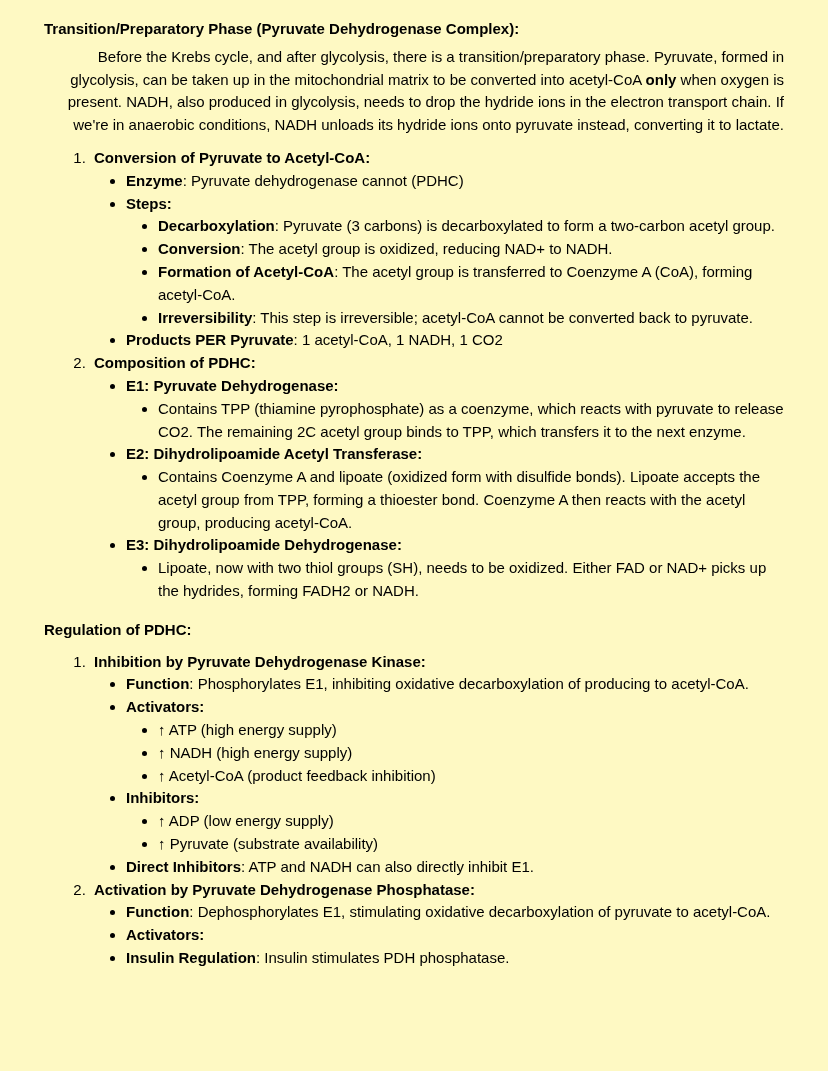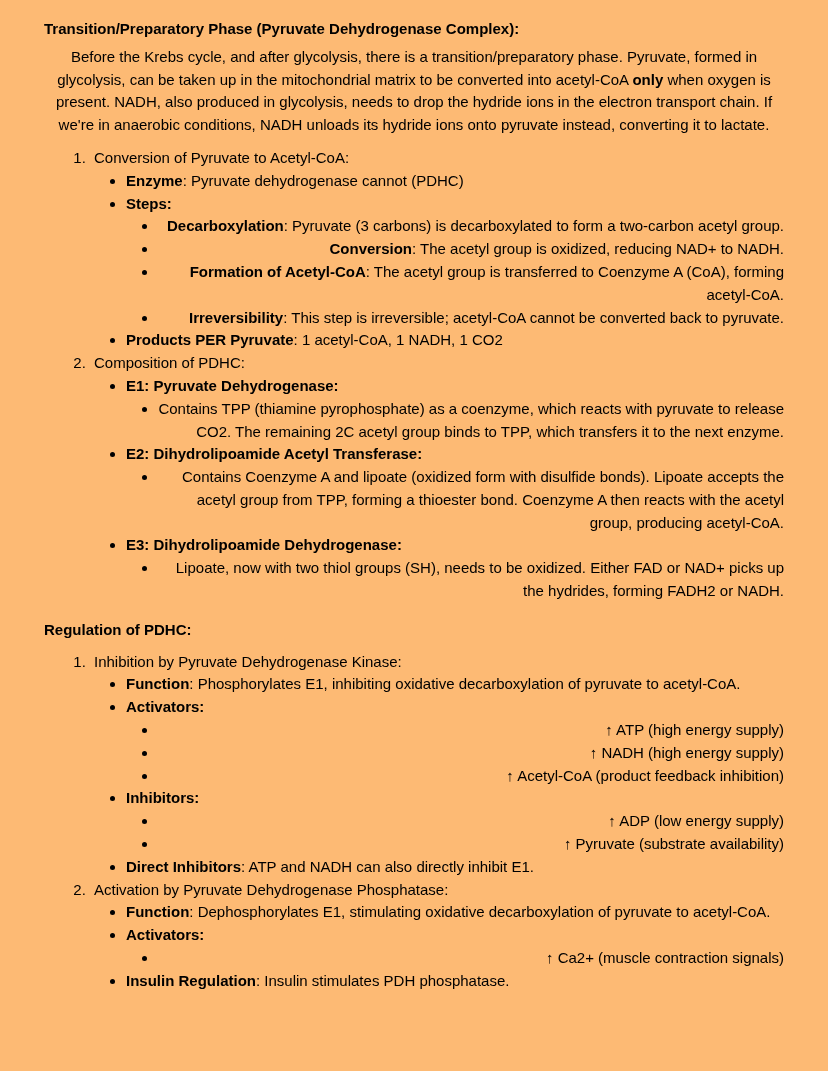--- a/index.html
+++ b/index.html
@@ -12,33 +12,33 @@
     min-height: 1071px;
     font-family: "Liberation Sans", sans-serif;
     color: #000000;
     -webkit-font-smoothing: antialiased;
   }
   .page {
     width: 828px;
     min-height: 1071px;
     box-sizing: border-box;
     padding: 18px 44px 20px 44px;
-    background: #fdba74;
+    background: #fef9c3;
   }
   .doc-title {
     font-size: 15px;
     font-weight: bold;
     line-height: 1.45;
     margin: 0 0 6px 0;
   }
   p.para {
     font-size: 15px;
     line-height: 1.52;
     margin: 0 0 6px 0;
-    text-align: center;
+    text-align: right;
   }
   .section-head {
     font-size: 15px;
     font-weight: bold;
     line-height: 1.45;
     margin: 16px 0 4px 0;
   }
   ol.level1 {
     margin: 10px 0 0 0;
     padding-left: 46px;
@@ -46,39 +46,38 @@
     line-height: 1.52;
   }
   ol.level1 > li {
     margin: 0 0 0 0;
     padding-left: 4px;
   }
   ol.level1 > li::marker {
     font-weight: normal;
   }
   .li-head {
-    font-weight: normal;
+    font-weight: bold;
   }
   ul.level2 {
     list-style-type: disc;
     margin: 0 0 0 0;
     padding-left: 32px;
     font-size: 15px;
     line-height: 1.52;
   }
   ul.level2 > li {
     margin: 0;
   }
   ul.level3 {
     list-style-type: disc;
     margin: 0;
     padding-left: 32px;
     font-size: 15px;
     line-height: 1.52;
-    text-align: right;
   }
   ul.level3 > li {
     margin: 0;
   }
   li::marker { font-size: 15px; }
   .b { font-weight: bold; }
 </style>
 </head>
 <body>
 
@@ -129,21 +128,21 @@
 
   </ol>
 
   <div class="section-head">Regulation of PDHC:</div>
 
   <ol class="level1">
 
     <li>
       <span class="li-head">Inhibition by Pyruvate Dehydrogenase Kinase</span><span class="li-head">:</span>
       <ul class="level2">
-        <li><span class="b">Function</span><span>: Phosphorylates E1, inhibiting oxidative decarboxylation of pyruvate to acetyl-CoA.</span></li>
+        <li><span class="b">Function</span><span>: Phosphorylates E1, inhibiting oxidative decarboxylation of producing to acetyl-CoA.</span></li>
         <li><span class="b">Activators</span><span class="b">:</span>
           <ul class="level3">
             <li>↑ ATP (high energy supply)</li>
             <li>↑ NADH (high energy supply)</li>
             <li>↑ Acetyl-CoA (product feedback inhibition)</li>
           </ul>
         </li>
         <li><span class="b">Inhibitors</span><span class="b">:</span>
           <ul class="level3">
             <li>↑ ADP (low energy supply)</li>
@@ -152,23 +151,20 @@
         </li>
         <li><span class="b">Direct Inhibitors</span><span>: ATP and NADH can also directly inhibit E1.</span></li>
       </ul>
     </li>
 
     <li>
       <span class="li-head">Activation by Pyruvate Dehydrogenase Phosphatase</span><span class="li-head">:</span>
       <ul class="level2">
         <li><span class="b">Function</span><span>: Dephosphorylates E1, stimulating oxidative decarboxylation of pyruvate to acetyl-CoA.</span></li>
         <li><span class="b">Activators</span><span class="b">:</span>
-          <ul class="level3">
-            <li>↑ Ca2+ (muscle contraction signals)</li>
-          </ul>
         </li>
         <li><span class="b">Insulin Regulation</span><span>: Insulin stimulates PDH phosphatase.</span></li>
       </ul>
     </li>
 
   </ol>
 
 </div>
 
 </body></html>

